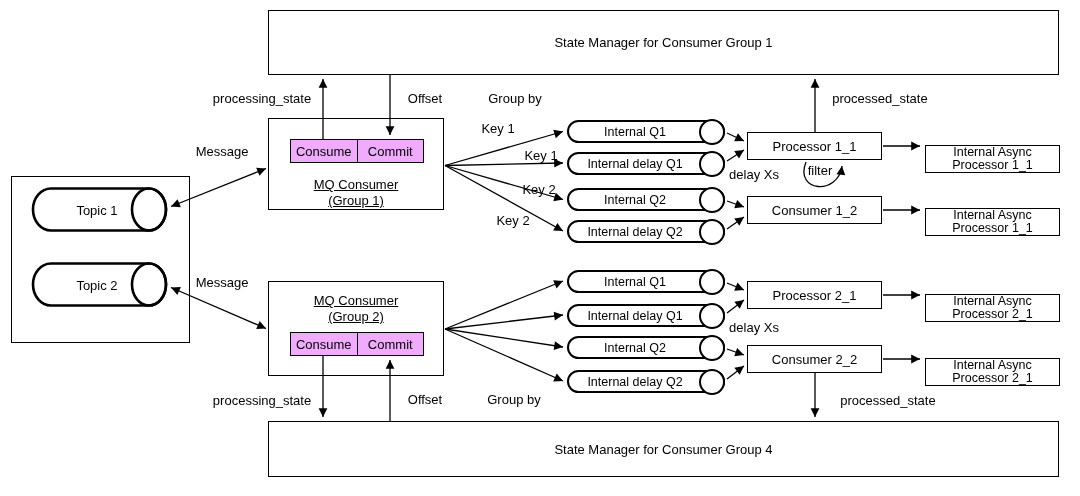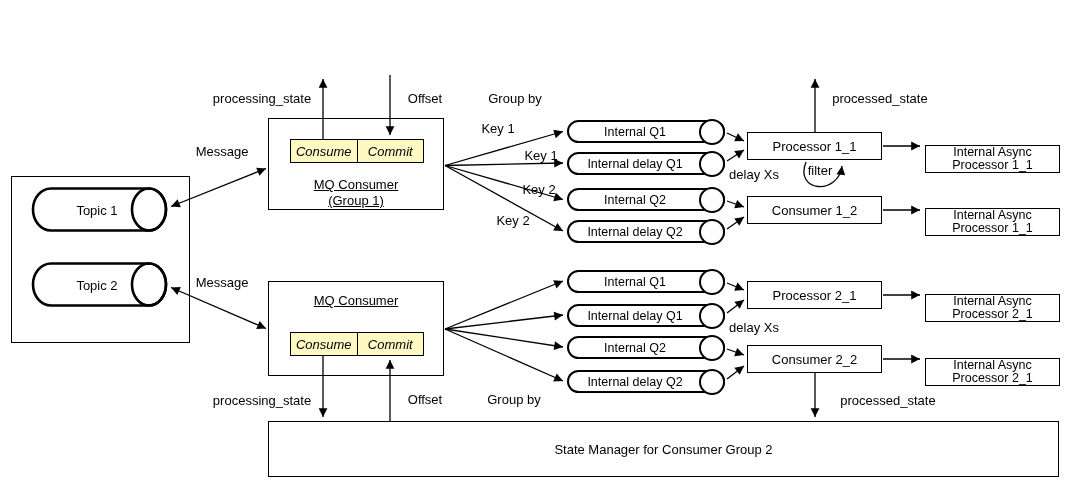--- a/index.html
+++ b/index.html
@@ -10,55 +10,59 @@
   .sm{font-size:13px;}
   .proc{font-size:13px;}
   .async{display:flex;flex-direction:column;align-items:center;justify-content:center;
          font-size:12.5px;line-height:13.5px;text-align:center;margin-top:13px;}
   .pill{position:absolute;box-sizing:border-box;width:158px;height:23px;background:#fff;
         border:2.6px solid #000;border-radius:12px;display:flex;align-items:center;
         justify-content:center;font-size:12.5px;padding-right:22px;}
   .cap{position:absolute;right:-2px;top:-3px;width:26px;height:26px;box-sizing:border-box;
        border:2.6px solid #000;border-radius:50%;background:#fff;}
   .titles{position:absolute;font-size:13px;line-height:15.5px;text-align:center;text-decoration:underline;}
-  .tbl{position:absolute;box-sizing:border-box;display:flex;background:#fef9c3;border:1.8px solid #000;font-style:italic;}
+  .tbl{position:absolute;box-sizing:border-box;display:flex;background:#f0abfc;border:1.8px solid #000;}
   .cell{flex:1;display:flex;align-items:center;justify-content:center;font-size:13px;}
   .cell + .cell{border-left:1.8px solid #000;}
   .lbl{position:absolute;font-size:13px;white-space:nowrap;transform:translateX(-50%);}
   .mqlbl{position:absolute;font-size:13px;text-align:center;}
   svg.wires{position:absolute;left:0;top:0;pointer-events:none;}
   .layer1{z-index:1;} .layer3{z-index:3;} svg.wires{z-index:2;}
 </style>
 </head>
 <body>
 
 <div class="canvas">
 
+  <div class="box center sm layer1" style="left:268px;top:10px;width:791px;height:65px">
+    <span>State Manager for Consumer Group 1</span>
+  </div>
 
   <div class="box center sm layer1" style="left:268px;top:421px;width:791px;height:56px">
-    <span>State Manager for Consumer Group 2</span>
+    <span>State Manager for Consumer Group 4</span>
   </div>
 
   <div class="box layer1" style="left:11px;top:176px;width:179px;height:167px;border-width:1.8px"></div>
   <span class="mqlbl layer3" style="left:33px;top:203px;width:128px">Topic 1</span>
   <span class="mqlbl layer3" style="left:33px;top:278px;width:128px">Topic 2</span>
 
   <div class="box layer1" style="left:268px;top:118px;width:176px;height:92px"></div>
   <div class="titles layer1" style="left:268px;top:177px;width:176px">
     <div>MQ Consumer</div>
     <div>(Group 1)</div>
   </div>
   <div class="tbl layer1" style="left:290px;top:139px;width:134px;height:24px">
     <div class="cell">Consume</div>
     <div class="cell">Commit</div>
   </div>
 
   <div class="box layer1" style="left:268px;top:281px;width:176px;height:95px"></div>
   <div class="titles layer1" style="left:268px;top:293px;width:176px">
     <div>MQ Consumer</div>
+    <div>(Group 2)</div>
   </div>
   <div class="tbl layer1" style="left:290px;top:332px;width:134px;height:24px">
     <div class="cell">Consume</div>
     <div class="cell">Commit</div>
   </div>
 
   <div class="pill layer1" style="left:567px;top:120px">
       <span>Internal Q1</span>
       <span class="cap"></span>
     </div>

